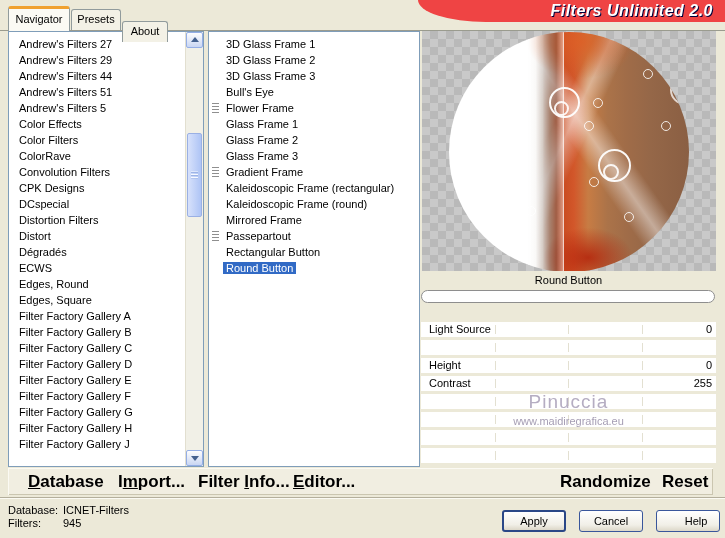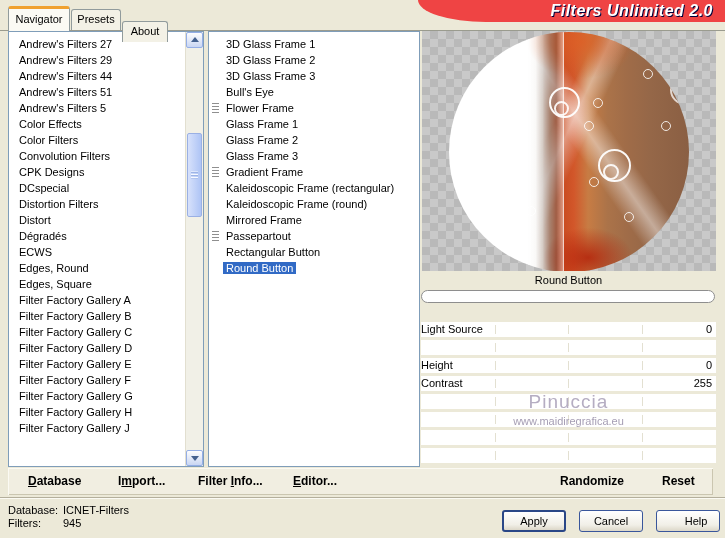--- a/index.html
+++ b/index.html
@@ -71,30 +71,30 @@
   .ring .ring-in{position:absolute;border:2px solid rgba(255,255,255,.9);border-radius:50%;}
   .ring-s{position:absolute;border:1px solid rgba(255,255,255,.85);border-radius:50%;width:8px;height:8px;}
 
   
   #pv-caption{position:absolute;left:420px;top:272px;width:297px;height:17px;line-height:17px;text-align:center;}
   #progress{position:absolute;left:421px;top:290px;width:294px;height:13px;background:#fff;
     border:1px solid #8e8e8e;border-radius:7px;box-sizing:border-box;}
   .ctl-row{position:absolute;left:421px;width:295px;height:15px;background:#fff;box-sizing:border-box;
     background-image:linear-gradient(#e3e0d1,#e3e0d1),linear-gradient(#e3e0d1,#e3e0d1),linear-gradient(#e3e0d1,#e3e0d1);
     background-repeat:no-repeat;background-size:1px 9px;background-position:25% 3px,50% 3px,75% 3px;}
-  .ctl-row .lab{position:absolute;left:0;top:0;line-height:15px;}
+  .ctl-row .lab{position:absolute;left:8px;top:0;line-height:15px;}
   .ctl-row .val{position:absolute;right:4px;top:0;line-height:15px;}
   #wm{position:absolute;left:421px;top:391px;width:295px;text-align:center;z-index:3;color:#b5adc2;}
   #wm .wm1{font-size:19px;letter-spacing:1px;}
   #wm .wm2{font-size:11px;color:#a69eb4;margin-top:2px;}
 
   
   #cmdbar{position:absolute;left:8px;top:468px;width:705px;height:27px;background:#f1eee1;
     box-shadow:inset 1px 1px 0 #fbfaf3, inset -1px -1px 0 #cbc6b0;}
-  .cmd{position:absolute;top:0;height:27px;line-height:27px;font-size:12px;font-weight:bold;cursor:default;}
+  .cmd{position:absolute;top:0;height:27px;line-height:27px;font-size:17px;font-weight:bold;cursor:default;}
   .cmd u{text-decoration:underline;}
   #cmd-db{left:20px;} #cmd-imp{left:110px;} #cmd-fi{left:190px;} #cmd-ed{left:285px;}
   #cmd-rand{left:552px;} #cmd-reset{left:654px;}
   .groove{position:absolute;left:0;top:497px;width:725px;height:2px;border-top:1px solid #b4af9c;border-bottom:1px solid #fbfaf3;box-sizing:border-box;}
 
   
   .stat{position:absolute;left:8px;}
   .stat-val{position:absolute;left:63px;}
   .xp-btn{position:absolute;top:510px;width:64px;height:22px;border:1px solid #39569b;border-radius:3px;
     background:linear-gradient(180deg,#ffffff,#f1efe7 70%,#dcd7c8);text-align:center;line-height:20px;
@@ -117,20 +117,21 @@
   <div class="tab t3">About</div>
 
   <div class="panel" id="cat-list">
     <div class="citem"><span>Andrew's Filters 27</span></div>
     <div class="citem"><span>Andrew's Filters 29</span></div>
     <div class="citem"><span>Andrew's Filters 44</span></div>
     <div class="citem"><span>Andrew's Filters 51</span></div>
     <div class="citem"><span>Andrew's Filters 5</span></div>
     <div class="citem"><span>Color Effects</span></div>
     <div class="citem"><span>Color Filters</span></div>
+    <div class="citem"><span>ColorRave</span></div>
     <div class="citem"><span>Convolution Filters</span></div>
     <div class="citem"><span>CPK Designs</span></div>
     <div class="citem"><span>DCspecial</span></div>
     <div class="citem"><span>Distortion Filters</span></div>
     <div class="citem"><span>Distort</span></div>
     <div class="citem"><span>Dégradés</span></div>
     <div class="citem"><span>ECWS</span></div>
     <div class="citem"><span>Edges, Round</span></div>
     <div class="citem"><span>Edges, Square</span></div>
     <div class="citem"><span>Filter Factory Gallery A</span></div>

